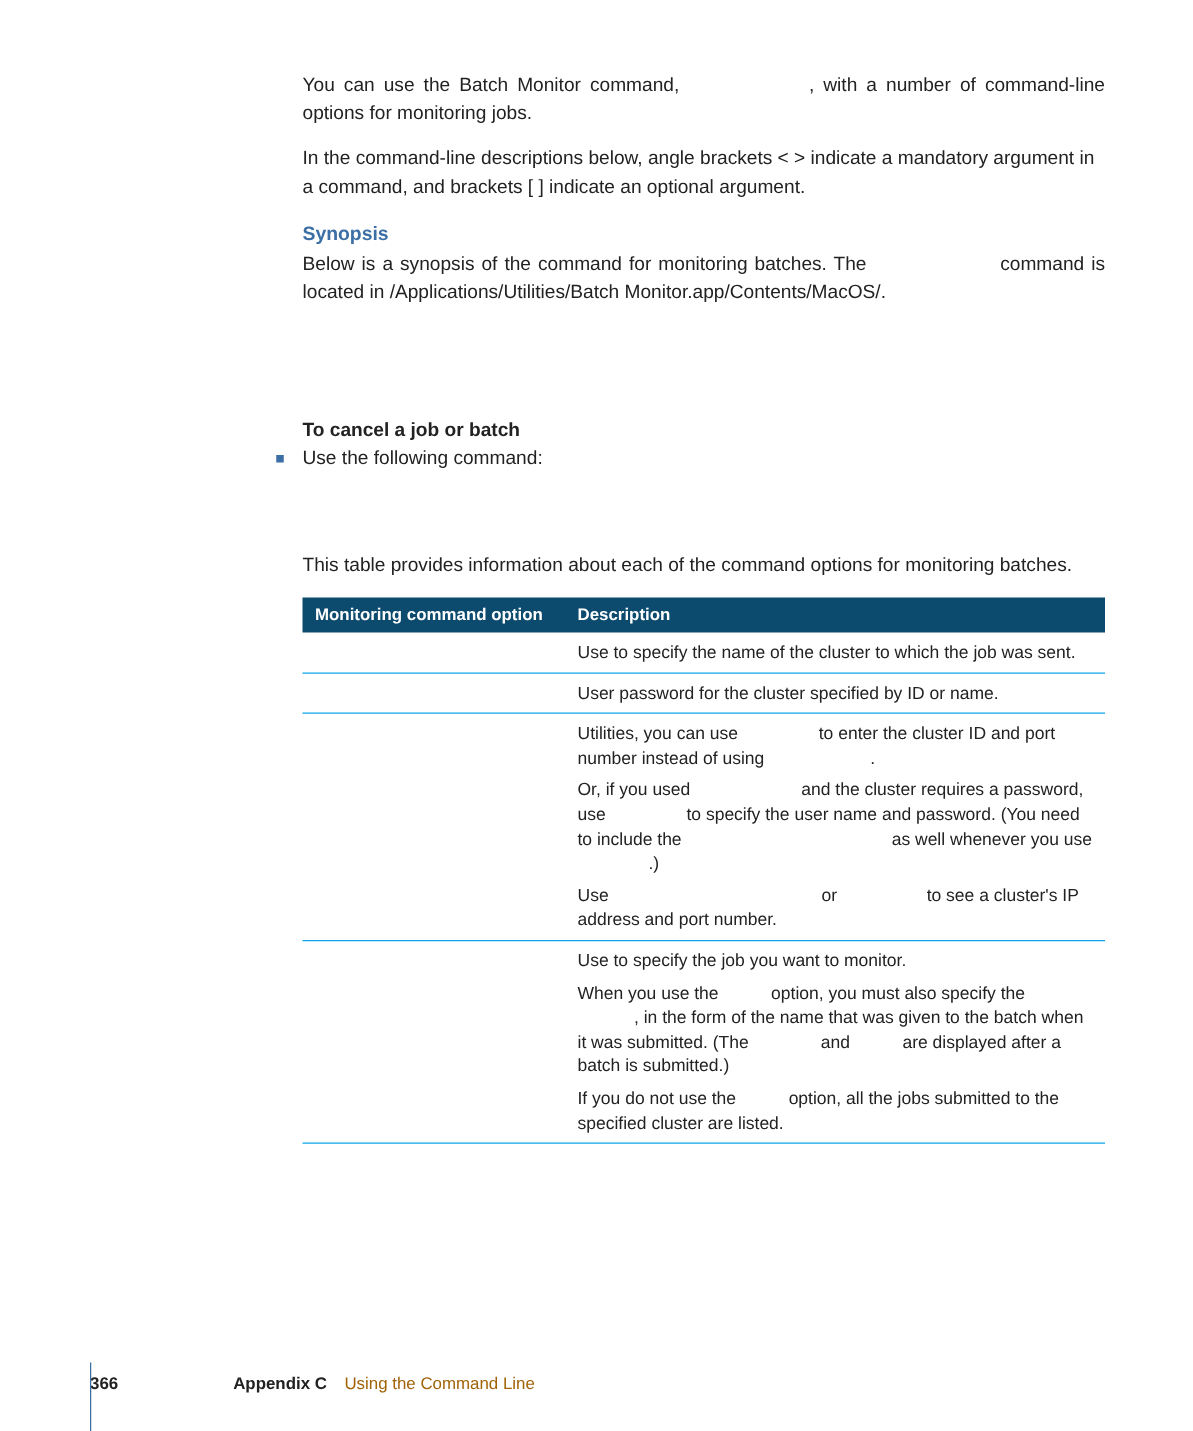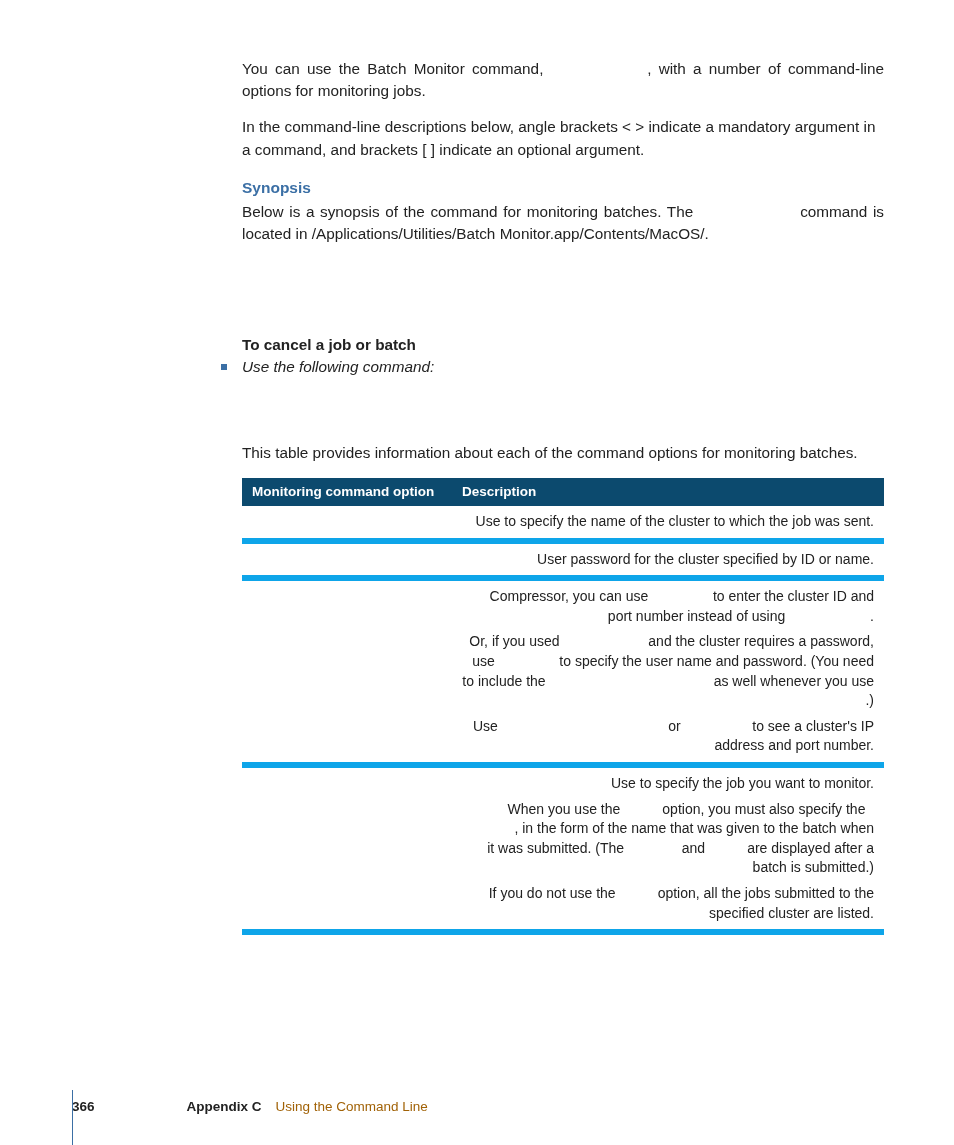--- a/index.html
+++ b/index.html
@@ -39,44 +39,43 @@
   }
   .codeblock {
     font-family: "Courier New", monospace;
     color: #fff;
     margin: 8px 0 18px 0;
     white-space: pre-wrap;
     font-size: 14px;
     line-height: 1.35;
   }
   .bold { font-weight: 600; }
-  .bullet-row { display: flex; margin-left: -21px; margin-bottom: 2px; font-style: italic; }
+  .bullet-row { display: flex; margin-left: -21px; margin-bottom: 2px; }
   .bullet {
     width: 6px; height: 6px;
     background: #3b6fa5;
     margin-top: 8px;
     margin-right: 15px;
     flex: 0 0 auto;
   }
   table { width: 100%; border-collapse: collapse; font-size: 14px; margin-top: 6px; }
   th {
     background: #0c4a6e;
     color: #fff;
     text-align: left;
     font-weight: 600;
     padding: 4px 10px;
     font-size: 13.5px;
   }
   th:first-child { width: 210px; }
   td {
     vertical-align: top;
     padding: 6px 10px;
-    border-bottom: 6px solid #0ea5e9;
+    border-bottom: 1px solid #0ea5e9;
     line-height: 1.4;
-    text-align: right;
   }
   td p { margin-bottom: 6px; font-size: 14px; }
   td p:last-child { margin-bottom: 0; }
   .concealed { color: #fff; user-select: none; } 
   .footer {
     position: absolute;
     left: 72px;
     bottom: 28px;
     display: flex;
     align-items: center;
@@ -139,21 +138,21 @@
       <tr>
         <td><span class="concealed">-password &lt;password&gt;</span></td>
         <td>
             <p>User password for the cluster specified by ID or name.</p>
           </td>
       </tr>
       <tr>
         <td><span class="concealed">-clusterid &lt;user name:password@IP address:port number&gt;</span></td>
         <td>
           <p>
-            <span>Compressor, you can use </span><span class="concealed">-clusterid</span><span> to enter the cluster ID and port number instead of using </span><span class="concealed">-clustername</span><span>.</span>
+            <span>Utilities, you can use </span><span class="concealed">-clusterid</span><span> to enter the cluster ID and port number instead of using </span><span class="concealed">-clustername</span><span>.</span>
           </p>
           <p>
             <span>Or, if you used </span><span class="concealed">-clustername</span><span> and the cluster requires a password, use </span><span class="concealed">-clusterid</span><span> to specify the user name and password. (You need to include the </span><span class="concealed">@IP address:port number</span><span> as well whenever you use </span><span class="concealed">-clusterid</span><span>.)</span>
           </p>
           <p>
             <span>Use </span><span class="concealed">Compressor -show cluster</span><span> or </span><span class="concealed">-clusterids</span><span> to see a cluster's IP address and port number.</span>
           </p>
         </td>
       </tr>
       <tr>

